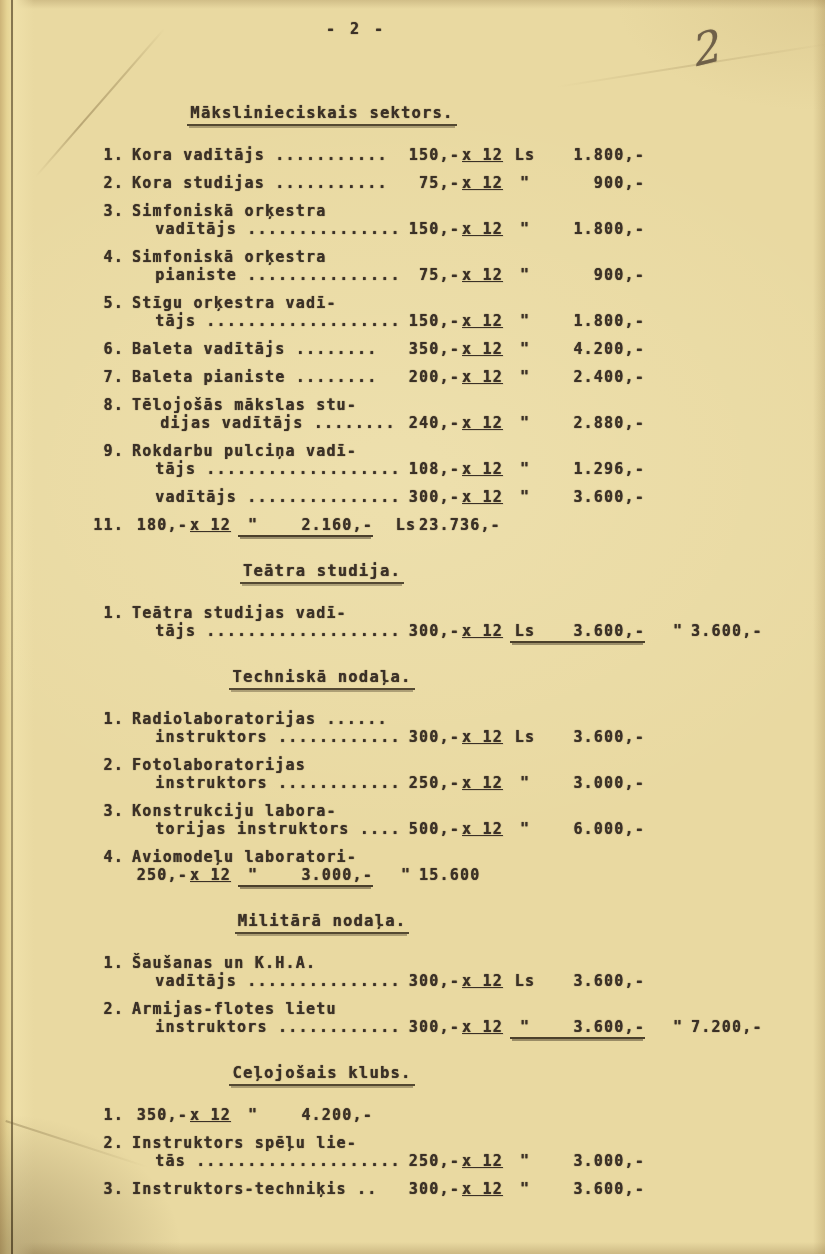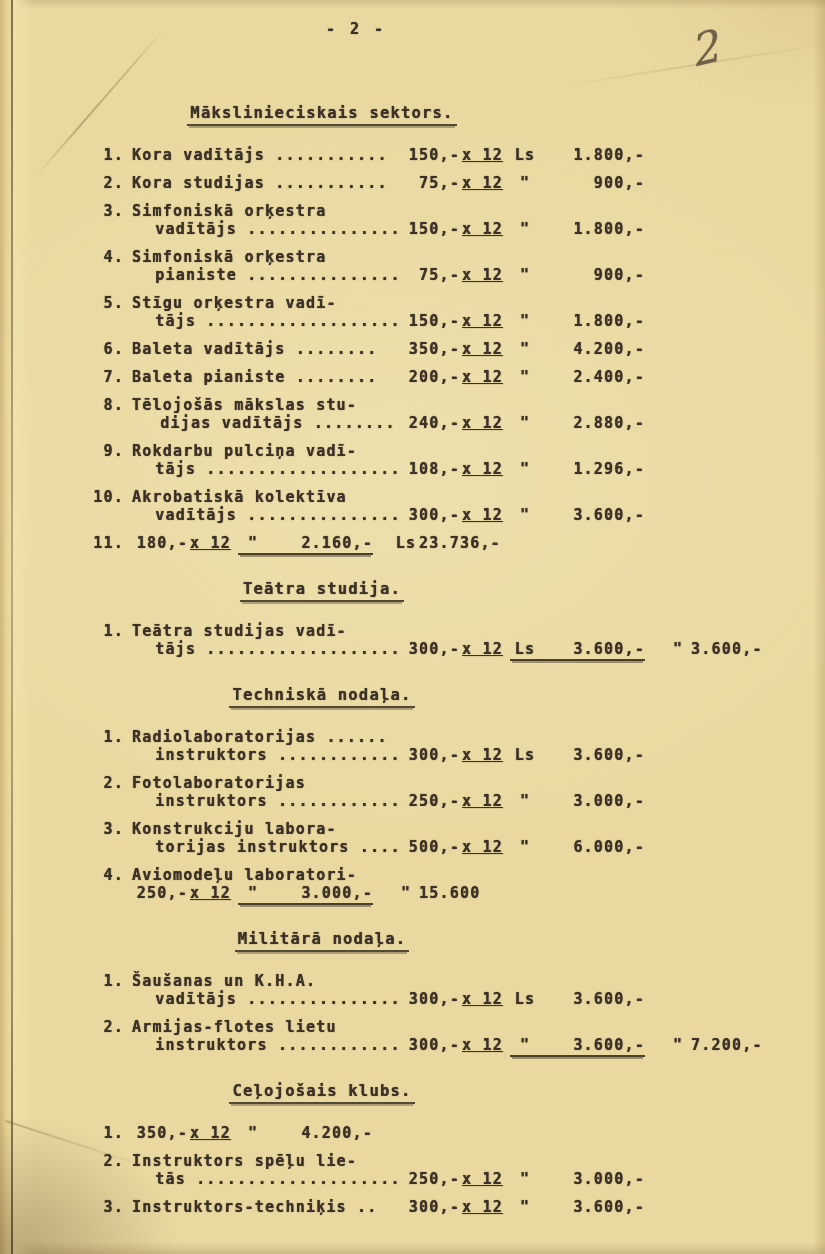--- a/index.html
+++ b/index.html
@@ -288,34 +288,20 @@
     <span class="times">x 12</span>
     <span class="curval">
       <span class="cur">"</span>
       <span class="val">1.296,-</span>
     </span>
     <span class="gwrap">
       <span class="gcur"></span>
       <span class="gval"></span>
     </span>
   </div>
-        <div class="row head">
-    <span class="num">10.</span>
-    <span class="label">Akrobatiskā kolektīva</span>
-    <span class="rate"></span>
-    <span class="times"></span>
-    <span class="curval">
-      <span class="cur"></span>
-      <span class="val"></span>
-    </span>
-    <span class="gwrap">
-      <span class="gcur"></span>
-      <span class="gval"></span>
-    </span>
-  </div>
         <div class="row cont">
     <span class="num"></span>
     <span class="label">vadītājs ...............</span>
     <span class="rate">300,-</span>
     <span class="times">x 12</span>
     <span class="curval">
       <span class="cur">"</span>
       <span class="val">3.600,-</span>
     </span>
     <span class="gwrap">

